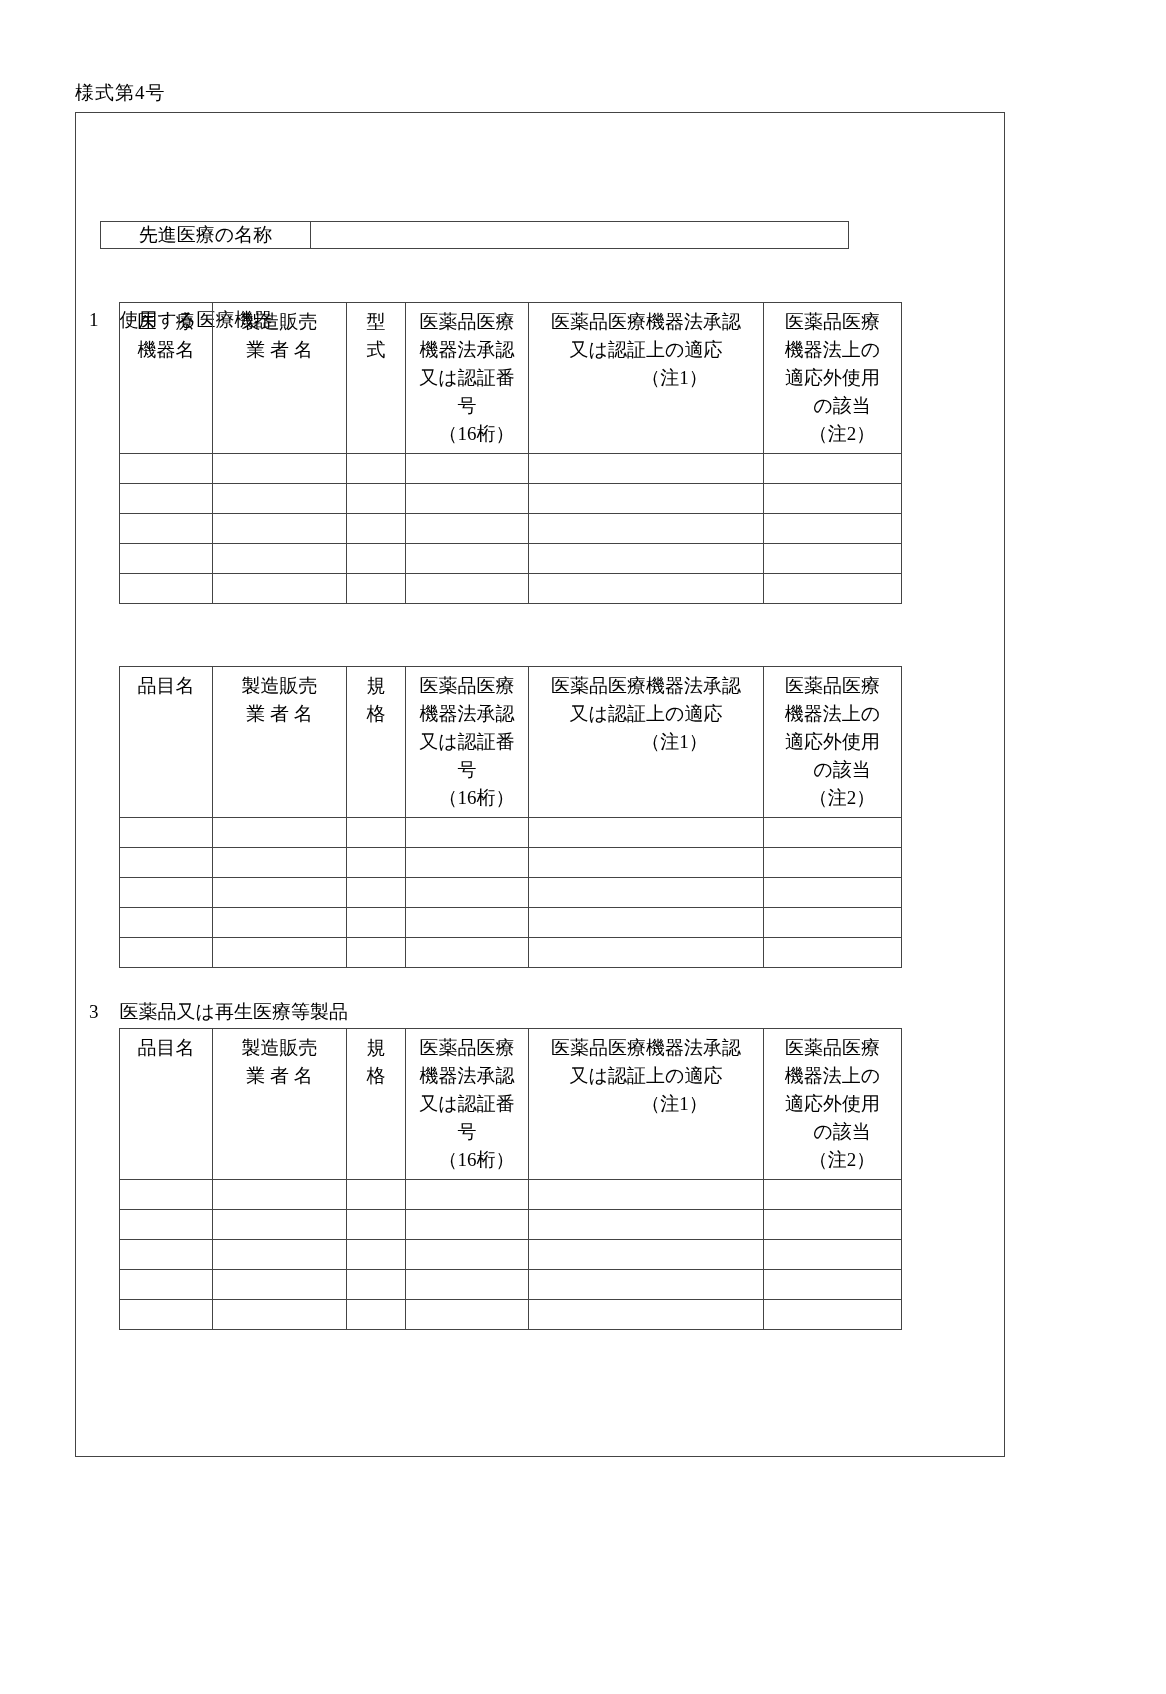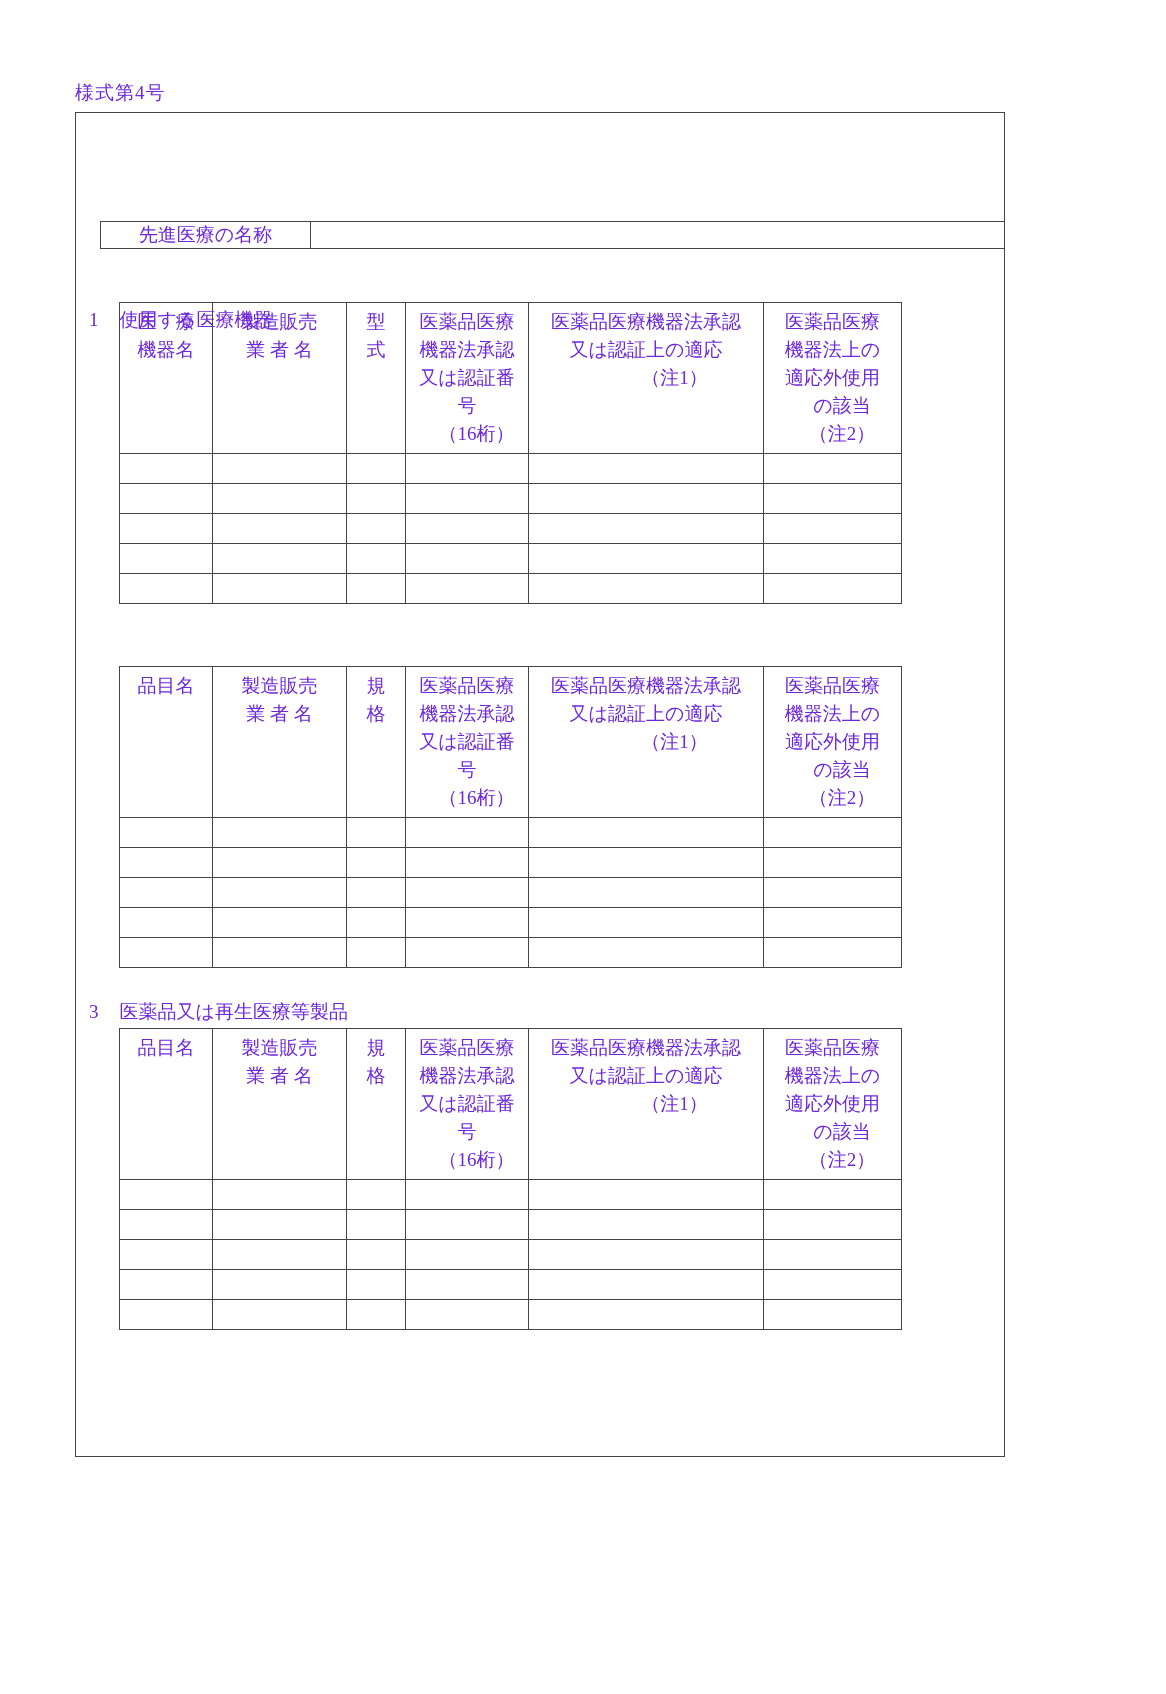--- a/index.html
+++ b/index.html
@@ -3,21 +3,21 @@
 <meta charset="utf-8">
 <style>
   * { margin:0; padding:0; box-sizing:border-box; }
   html,body { background:#ffffff; }
   .page {
     position:relative;
     width:1166px;
     height:1694px;
     background:#ffffff;
     font-family:"Liberation Serif","DejaVu Serif",serif;
-    color:#6d28d9;
+    color:#000000;
     overflow:hidden;
   }
   .form-label {
     position:absolute; left:75px; top:80px;
     font-size:19px; letter-spacing:1px;
   }
   .outer-box {
     position:absolute; left:75px; top:112px;
     width:930px; height:1345px;
     border:1px solid #444444;
@@ -25,21 +25,21 @@
   .title {
     position:absolute; top:13px; left:0; width:100%;
     text-align:center; font-size:19px;
   }
   .subtitle {
     position:absolute; top:66px; left:0; width:100%;
     text-align:center; font-size:19px;
   }
   .name-row {
     position:absolute; left:24px; top:108px;
-    width:905px; height:28px;
+    width:749px; height:28px;
     border:1px solid #444444;
     display:flex;
   }
   .name-label {
     width:210px; border-right:1px solid #444444;
     text-align:center; font-size:19px; line-height:25px;
   }
   .name-value { flex:1; }
   .sec-heading {
     position:absolute; left:13px;

